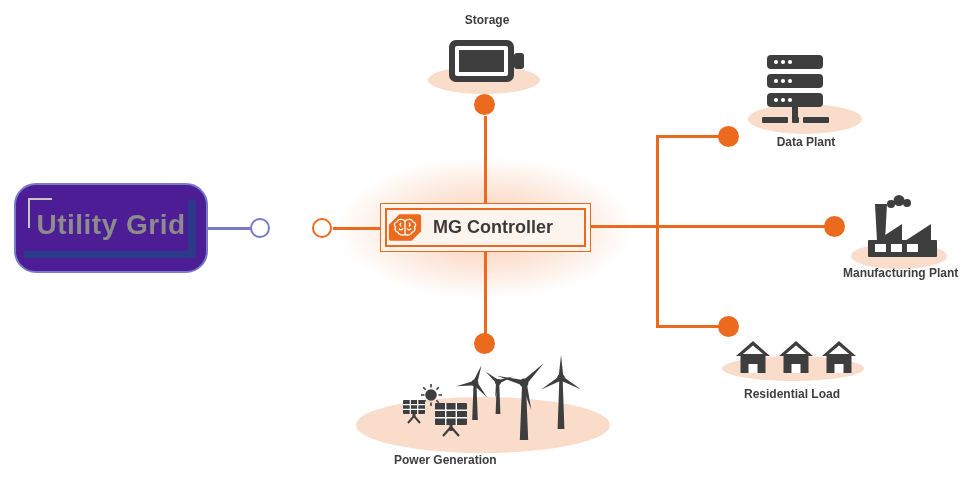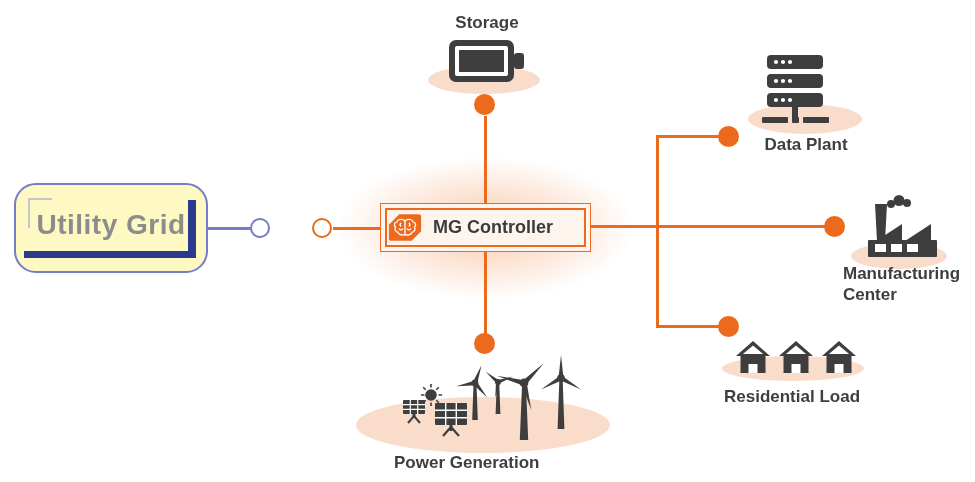--- a/index.html
+++ b/index.html
@@ -36,21 +36,21 @@
   .dot-storage{left:474px;top:94px;}
   .dot-power{left:474px;top:333px;}
   .dot-datacenter{left:718px;top:126px;}
   .dot-residential{left:718px;top:316px;}
   .dot-factory{left:824px;top:216px;}
   .ring{width:16px;height:16px;border-radius:50%;background:#fff;}
   .ring-blue{left:250px;top:218px;border:2.5px solid #767ccb;}
   .ring-orange{left:312px;top:218px;border:2.5px solid #eb6a1e;}
   
   .ug-box{
-    left:14px;top:183px;width:190px;height:86px;background:#fef9c3;
+    left:14px;top:183px;width:190px;height:86px;background:#4c1d95;
     border:2px solid #767ccb;border-radius:22px;
   }
   .ug-label{
     position:absolute;left:0;top:24px;width:100%;text-align:center;
     font-size:28px;font-weight:bold;color:#8c8c8c;letter-spacing:0.5px;
   }
   .ug-corner-h{position:absolute;left:12px;top:13px;width:24px;height:2px;background:#c6c6c6;}
   .ug-corner-v{position:absolute;left:12px;top:13px;width:2px;height:30px;background:#c6c6c6;}
   .ug-navy-r{position:absolute;left:172px;top:15px;width:8px;height:56px;background:#2c3a8c;}
   .ug-navy-b{position:absolute;left:8px;top:66px;width:172px;height:7px;background:#2c3a8c;}
@@ -58,21 +58,21 @@
   .mg-outer{
     left:380px;top:203px;width:211px;height:49px;background:#fdf4ed;
     border:1.5px solid #eb6a1e;box-sizing:border-box;
   }
   .mg-inner{
     position:absolute;left:4px;top:4px;right:4px;bottom:4px;
     border:2.5px solid #eb6a1e;display:flex;align-items:center;gap:10px;box-sizing:border-box;
   }
   .mg-label{font-size:18px;font-weight:bold;color:#3b3b3b;}
   
-  .lbl{font-size:17px;font-weight:bold;color:#3e3e3e;}
+  .lbl{font-size:12px;font-weight:bold;color:#3e3e3e;}
   .lbl-storage{left:420px;top:13px;width:134px;text-align:center;}
   .lbl-datacenter{left:739px;top:135px;width:134px;text-align:center;}
   .lbl-factory{left:843px;top:263px;width:132px;line-height:21px;text-align:left;}
   .lbl-residential{left:712px;top:387px;width:160px;text-align:center;}
   .lbl-power{left:394px;top:453px;width:180px;text-align:left;}
   .ic{display:block;}
 </style>
 </head>
 <body>
 
@@ -261,17 +261,17 @@
             <polygon points="-2.7,2 2.7,2 0,-23" transform="rotate(120)"></polygon>
             <polygon points="-2.7,2 2.7,2 0,-23" transform="rotate(240)"></polygon>
           </g>
         <circle cx="0" cy="0" r="3.8"></circle>
       </g>
     </g>
   </svg>
 
   <div class="abs lbl lbl-storage">Storage</div>
   <div class="abs lbl lbl-datacenter">Data Plant</div>
-  <div class="abs lbl lbl-factory">Manufacturing Center</div>
+  <div class="abs lbl lbl-factory">Manufacturing Plant</div>
   <div class="abs lbl lbl-residential">Residential Load</div>
   <div class="abs lbl lbl-power">Power Generation</div>
 
 </div>
 
 </body></html>

